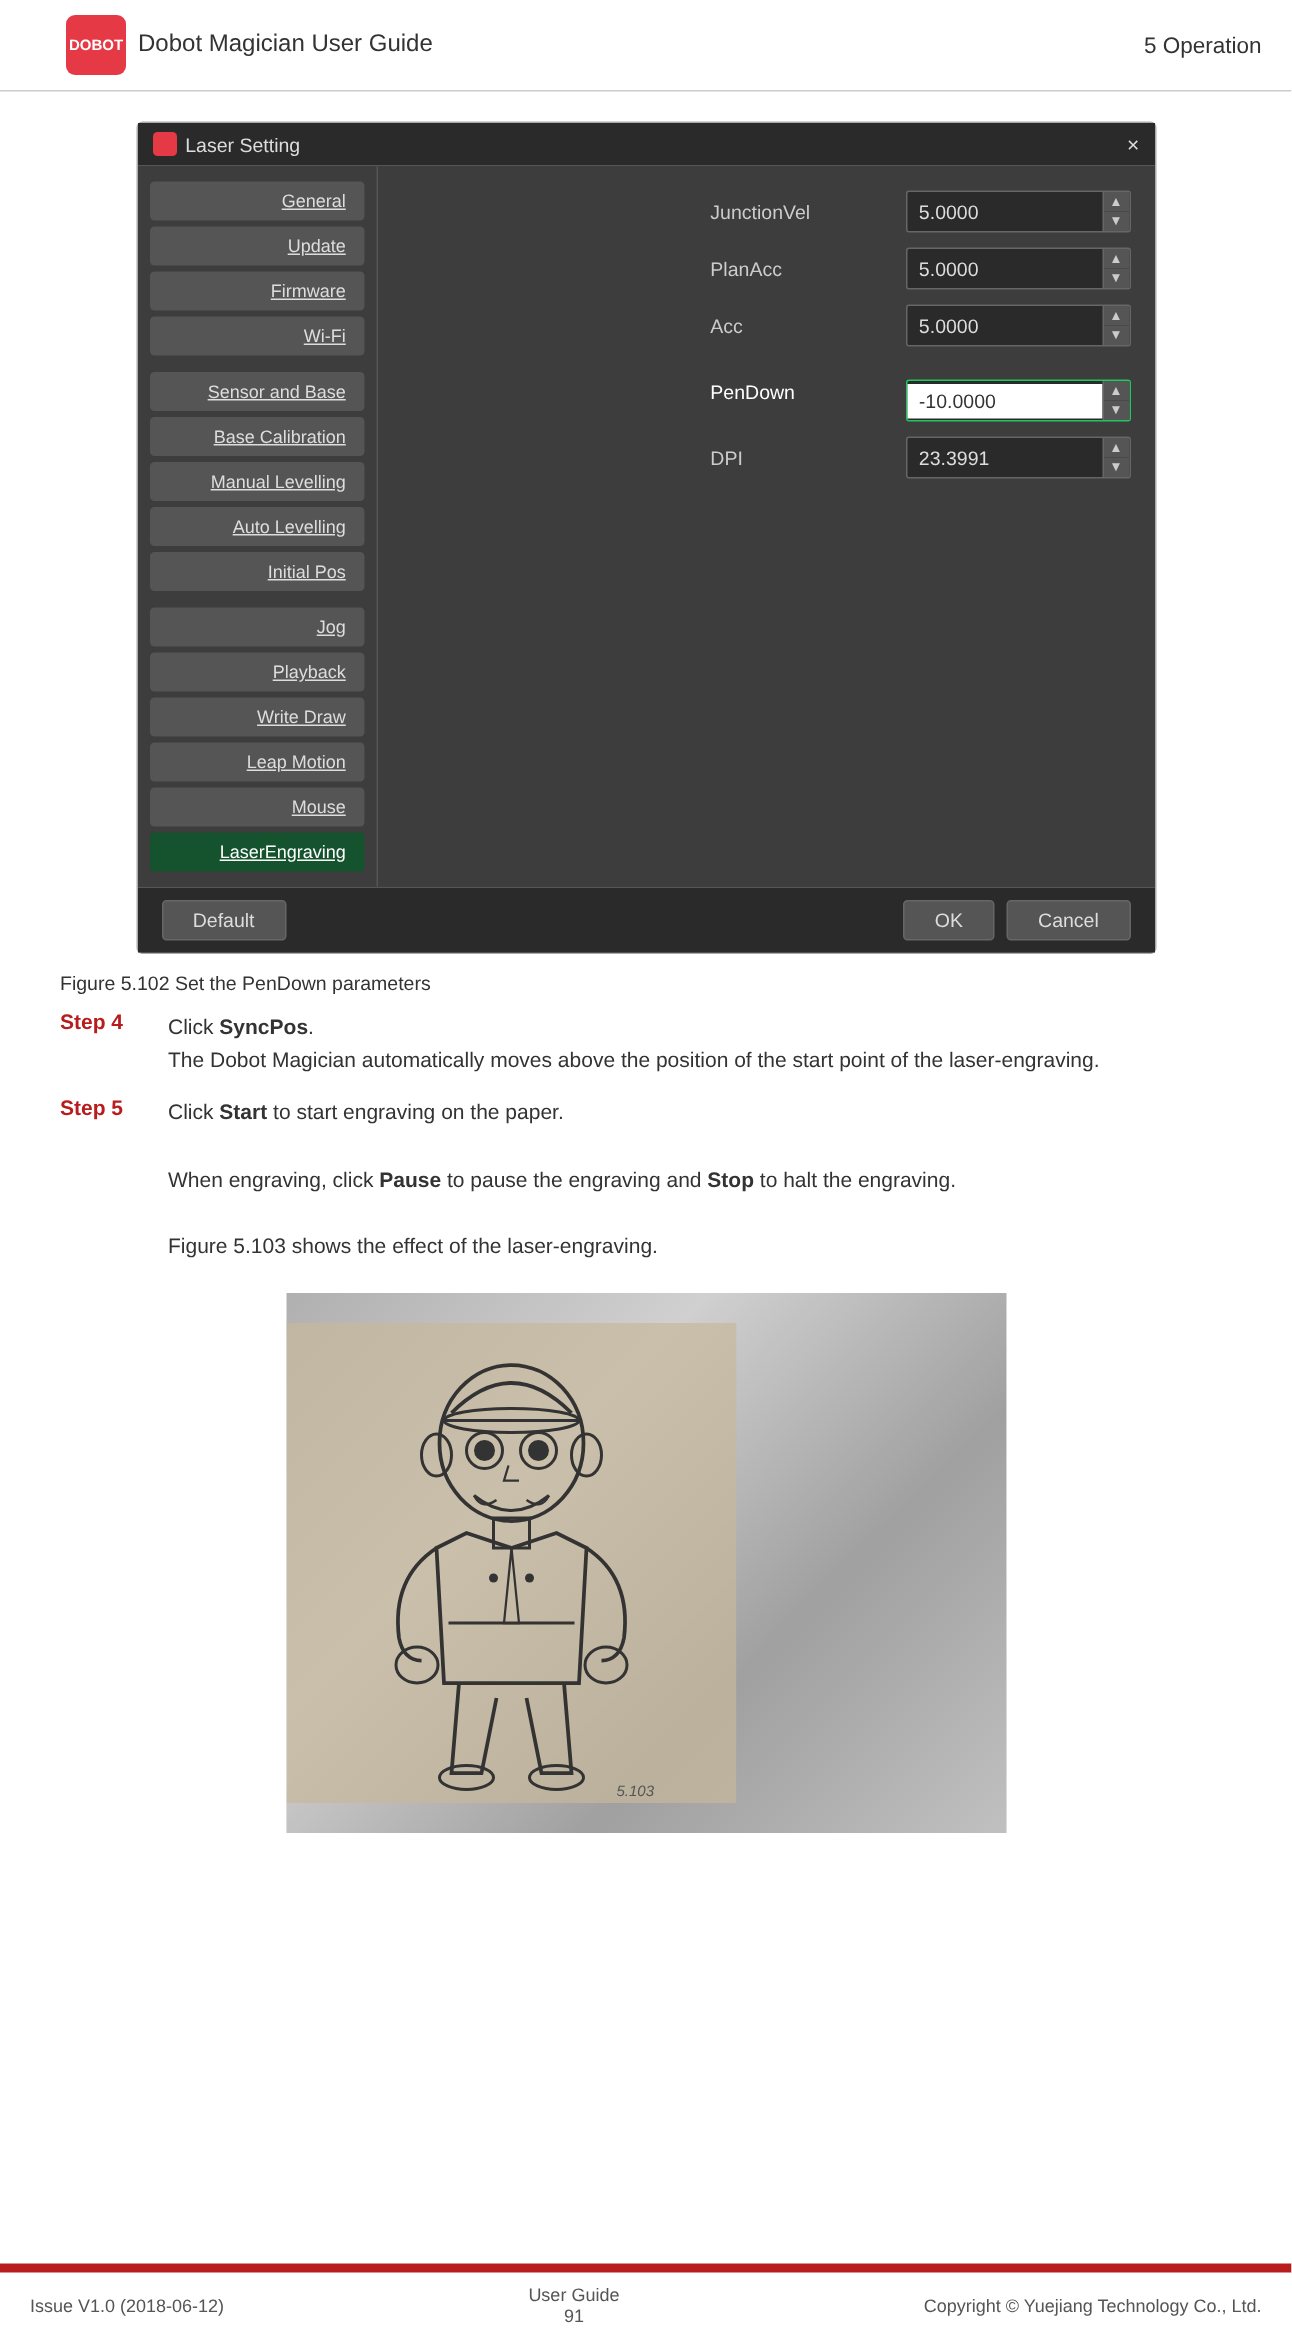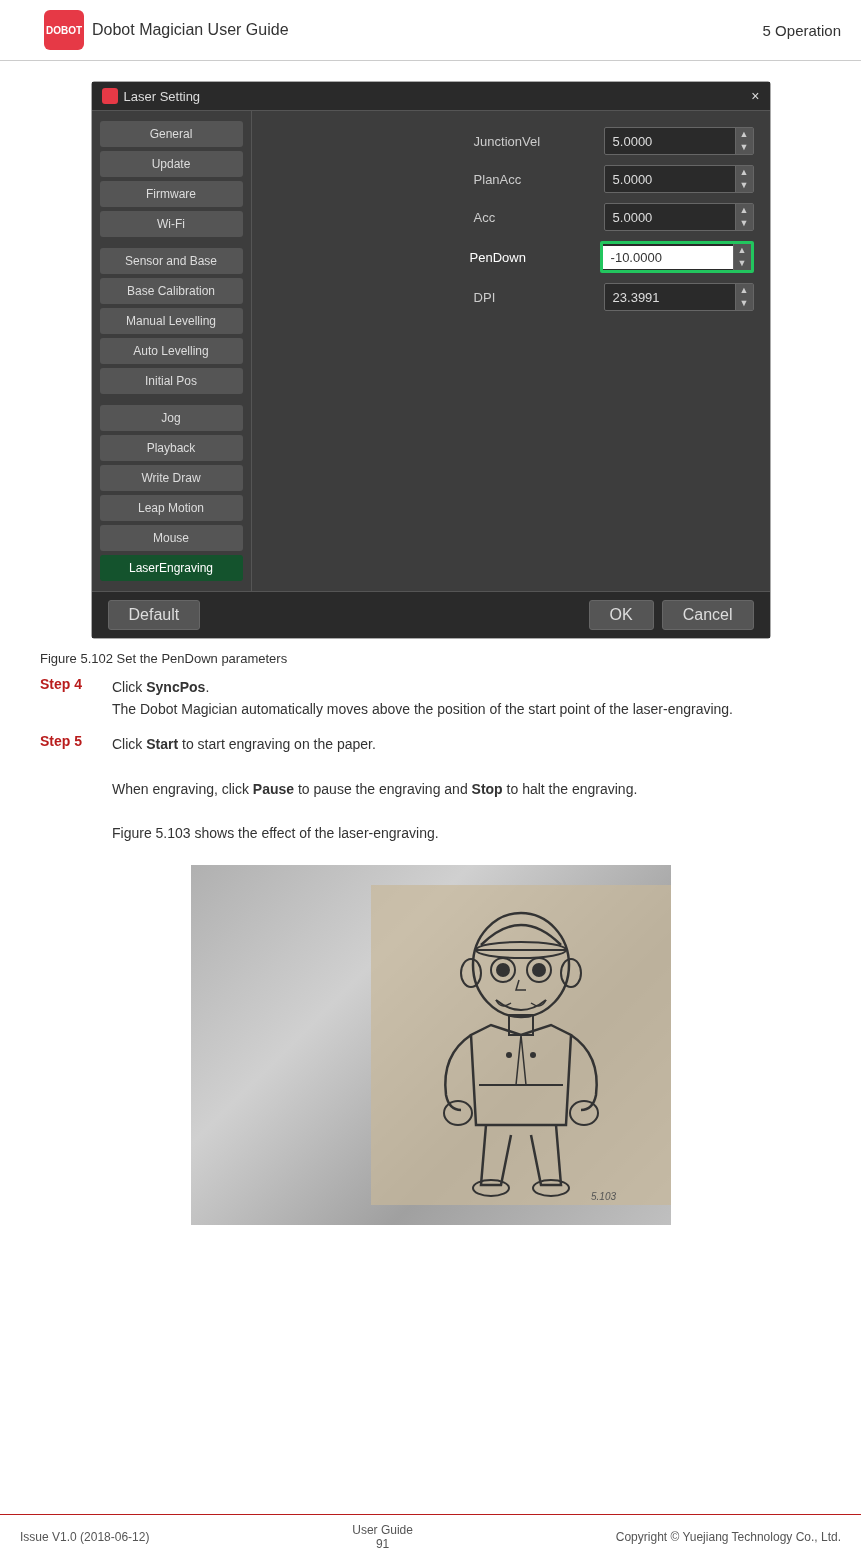--- a/index.html
+++ b/index.html
@@ -98,24 +98,25 @@
       display: flex;
       flex-direction: column;
       padding: 10px 8px;
       gap: 4px;
     }
     .sidebar-btn {
       background: #555;
       color: #ddd;
       border: none;
       border-radius: 3px;
-      padding: 6px 24px;
+      padding: 6px 12px;
       font-size: 12px;
       cursor: pointer;
-      text-align: center;
+      text-align: right;
+      text-decoration: underline;
     }
     .sidebar-btn.active {
       background: #14532d;
       color: white;
     }
     .sidebar-spacer {
       height: 8px;
     }
     
     .dialog-main {
@@ -179,21 +180,21 @@
       align-items: center;
       padding: 8px 16px;
       border-top: 1px solid #555;
     }
     .dialog-footer-btn {
       background: #555;
       color: #ddd;
       border: 1px solid #666;
       border-radius: 3px;
       padding: 5px 20px;
-      font-size: 16px;
+      font-size: 13px;
       cursor: pointer;
       text-align: center;
     }
     .dialog-footer-right {
       display: flex;
       gap: 8px;
     }
 
     
     .figure-caption {
@@ -240,30 +241,30 @@
       justify-content: center;
       overflow: hidden;
     }
     .figure-image-inner {
       width: 100%;
       height: 100%;
       background: linear-gradient(135deg, #b0b0b0, #d0d0d0, #a0a0a0, #c0c0c0);
       position: relative;
       display: flex;
       align-items: center;
-      justify-content: flex-end;
+      justify-content: flex-start;
     }
 
     
     .page-footer {
       position: absolute;
       bottom: 0;
       left: 0;
       right: 0;
-      border-top: 1px solid #b91c1c;
+      border-top: 6px solid #b91c1c;
       padding: 8px 20px;
       display: flex;
       justify-content: space-between;
       align-items: center;
       font-size: 12px;
       color: #555;
     }
     .footer-center {
       text-align: center;
     }
@@ -343,21 +344,21 @@
             <input class="param-input" type="text" value="5.0000" style="">
             <div class="param-spin">
               <button>▲</button>
               <button>▼</button>
             </div>
           </div>
         </div>
 
         <div class="param-row">
           <span class="param-label" style="color:#fff;">PenDown</span>
-          <div class="param-input-wrap" style="border:3px solid #22c55e;">
+          <div class="param-input-wrap" style="border:1px solid #22c55e;margin-top:12px;">
             <input class="param-input" type="text" value="-10.0000" style="background: rgb(255, 255, 255); color: rgb(51, 51, 51);">
             <div class="param-spin">
               <button>▲</button>
               <button>▼</button>
             </div>
           </div>
         </div>
 
         <div class="param-row">
           <span class="param-label">DPI</span>

